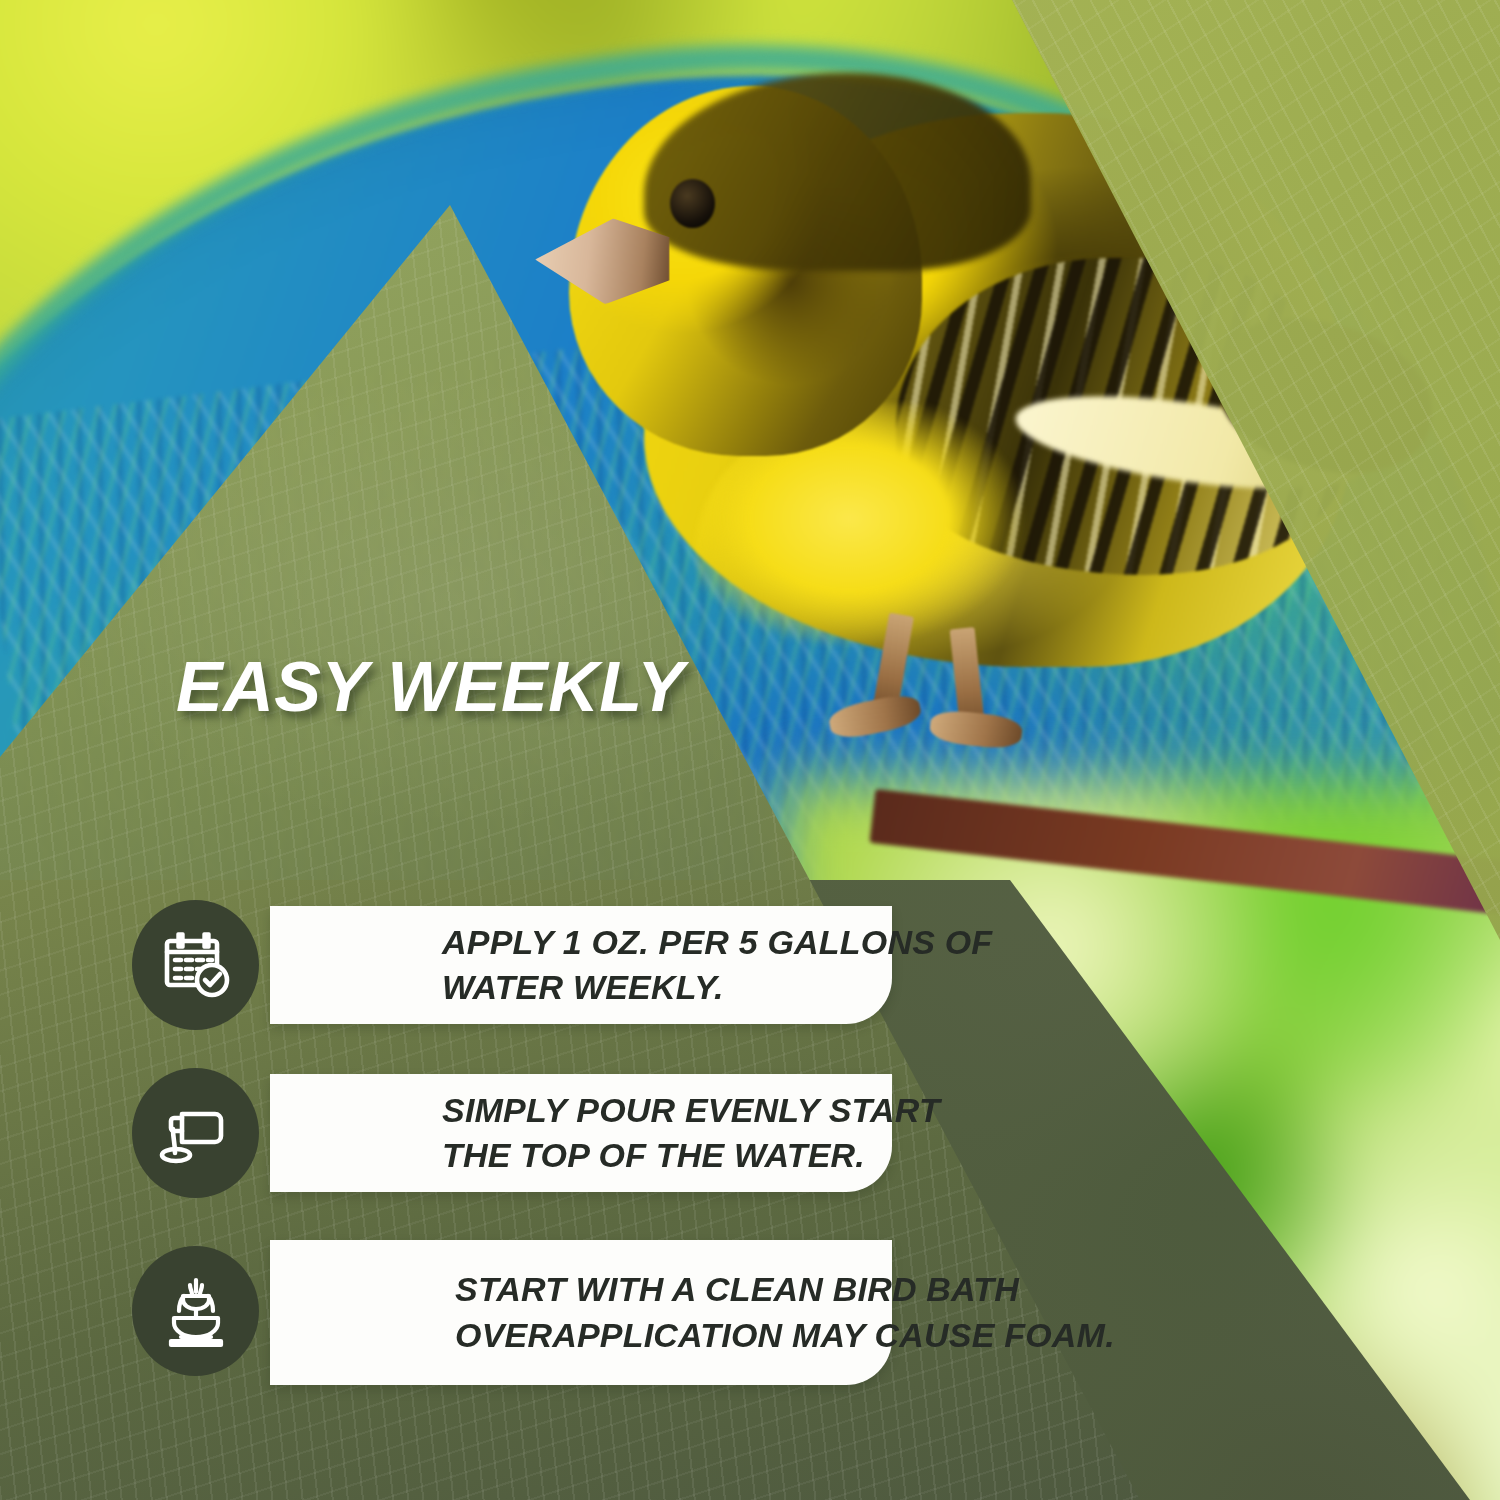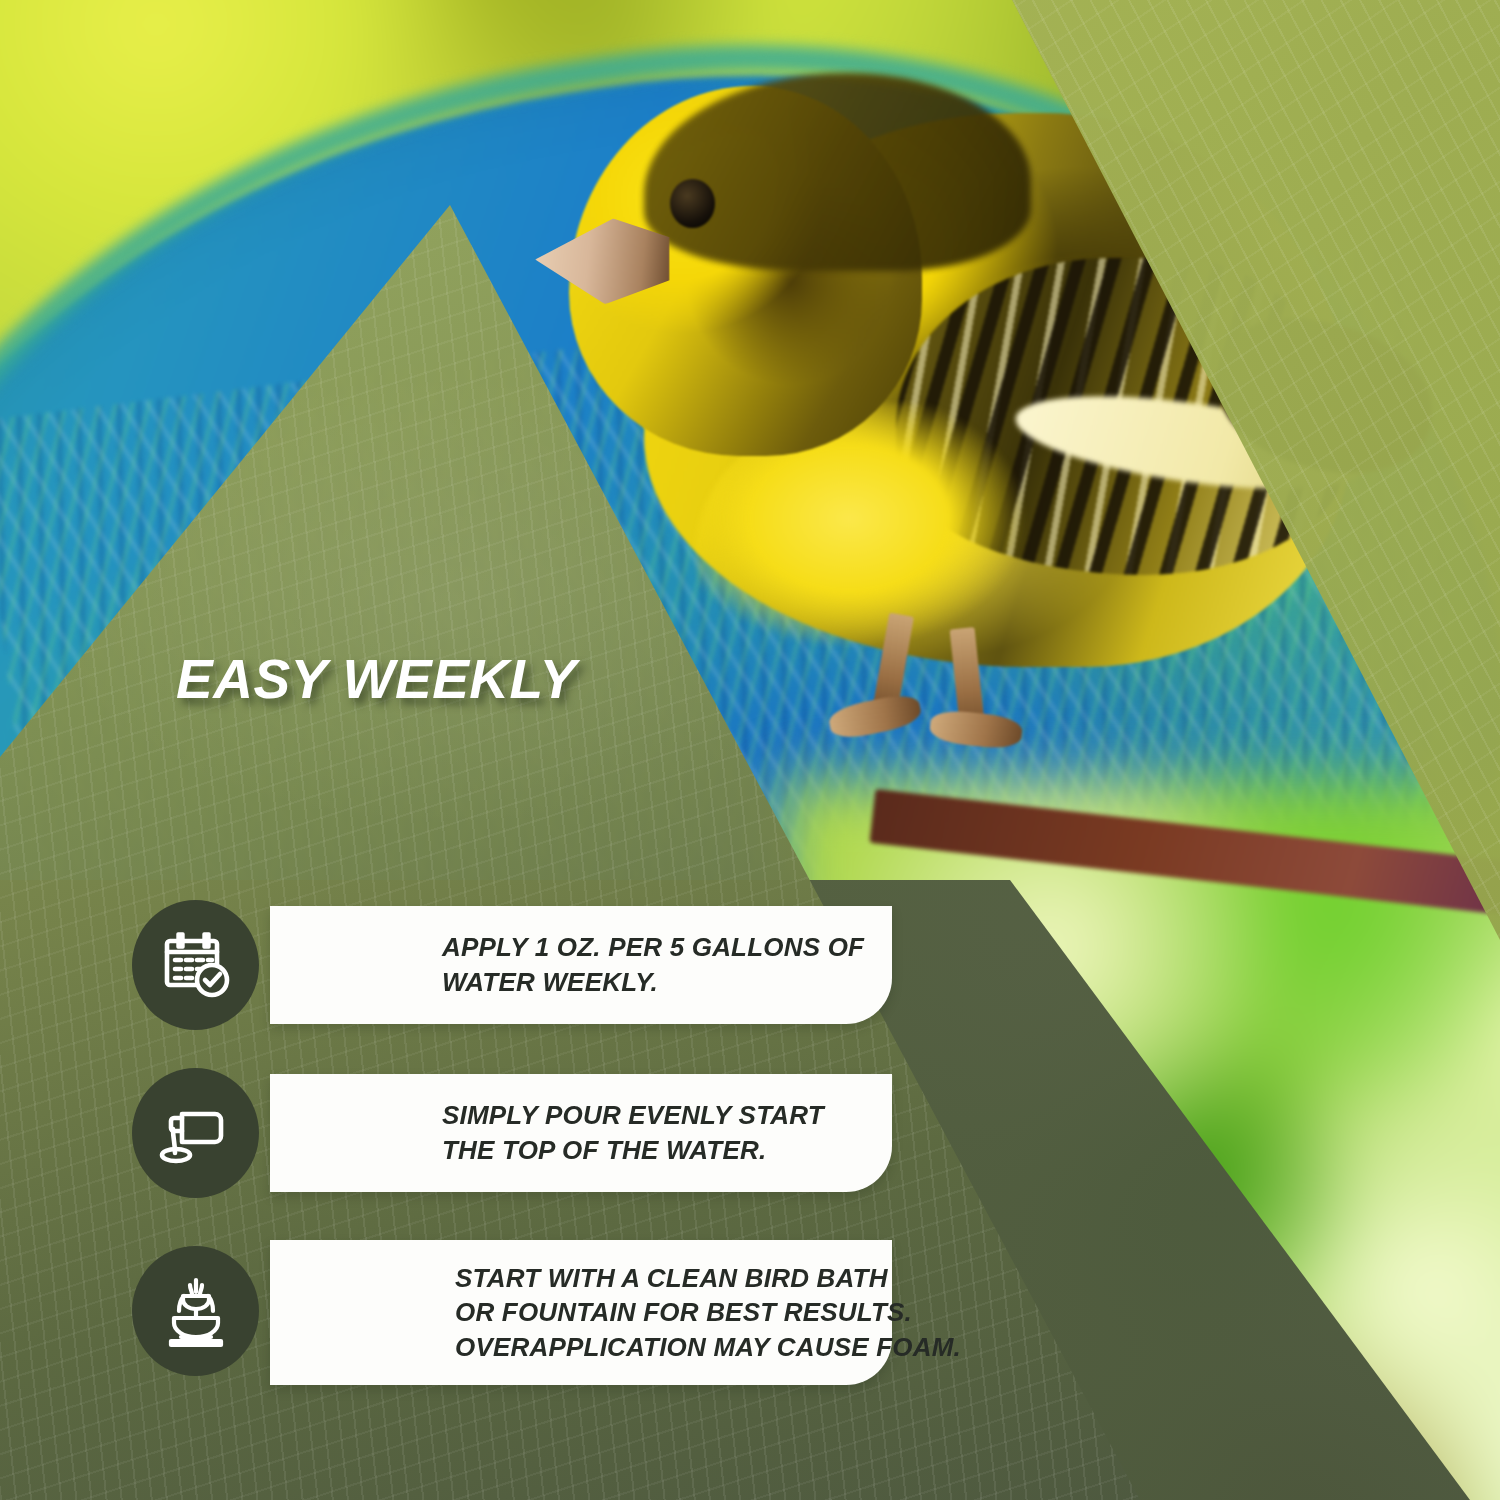--- a/index.html
+++ b/index.html
@@ -230,21 +230,21 @@
     opacity: .97;
   }
 
   
   .headline {
     position: absolute;
     left: 176px;
     top: 650px;
     width: 780px;
     color: #ffffff;
-    font-size: 55px;
+    font-size: 70px;
     line-height: 1.08;
     font-weight: bold;
     font-style: italic;
     letter-spacing: 0.5px;
     text-shadow: 5px 6px 9px rgba(30,40,20,.55);
   }
   .headline .ln { display: block; white-space: pre; }
 
   
   .steps {
@@ -269,21 +269,21 @@
     box-shadow: 0 5px 11px rgba(25,35,18,.20);
     display: flex;
     align-items: center;
   }
   .step.tall { height: 150px; margin-bottom: 0; }
   .step.tall .step-card { height: 145px; top: 4px; padding-left: 13px; }
   .step-text {
     margin-left: 172px;
     margin-right: 30px;
     color: #262b26;
-    font-size: 26px;
+    font-size: 34px;
     line-height: 1.33;
     font-weight: bold;
     font-style: italic;
     letter-spacing: .2px;
   }
   .step-text .ln { display: block; white-space: pre; }
   .step-badge {
     position: absolute;
     left: 0;
     top: 0;
@@ -381,21 +381,20 @@
             <ellipse cx="17" cy="59" rx="14" ry="6"></ellipse>
           </svg>
         </span>
       </div>
     </div>
 
     <div class="step tall">
       <div class="step-card">
         <div class="step-text">
           <span class="ln">START WITH A CLEAN BIRD BATH</span>
-          <span class="ln">OR FOUNTAIN FOR BEST RESULTS.</span>
           <span class="ln">OVERAPPLICATION MAY CAUSE FOAM.</span>
         </div>
       </div>
       <div class="step-badge">
         <span>
           <svg width="74" height="74" viewBox="0 0 74 74" fill="none" stroke="#ffffff" stroke-width="4.2" stroke-linecap="round" stroke-linejoin="round">
             <path d="M37 6 v12"></path>
             <path d="M31 11 c0 4 2 6 2 9 M43 11 c0 4 -2 6 -2 9"></path>
             <path d="M24 22 h26 v4 a13 9 0 0 1 -26 0 z"></path>
             <path d="M37 35 v9"></path>

